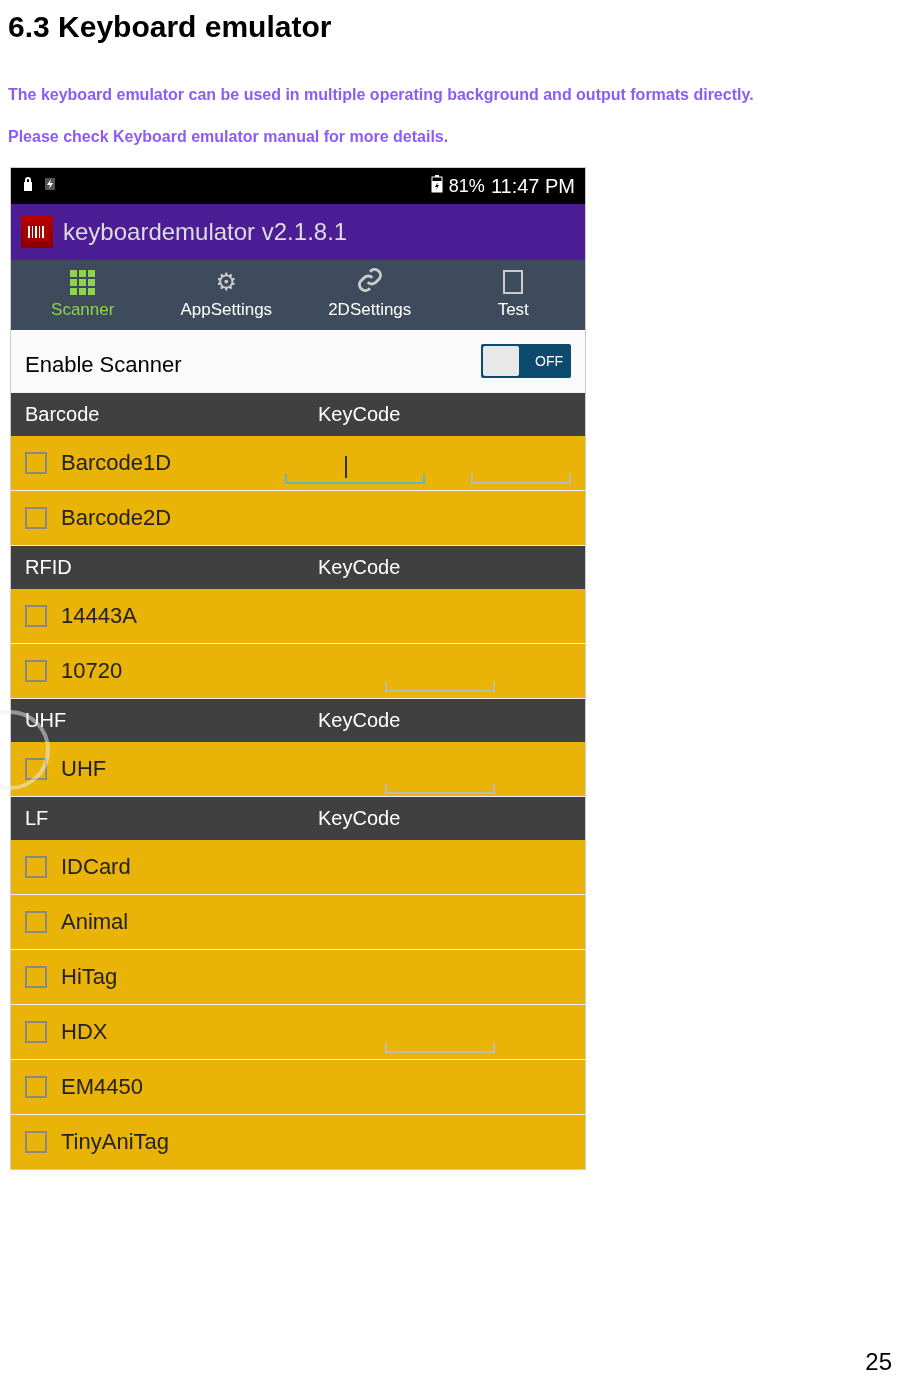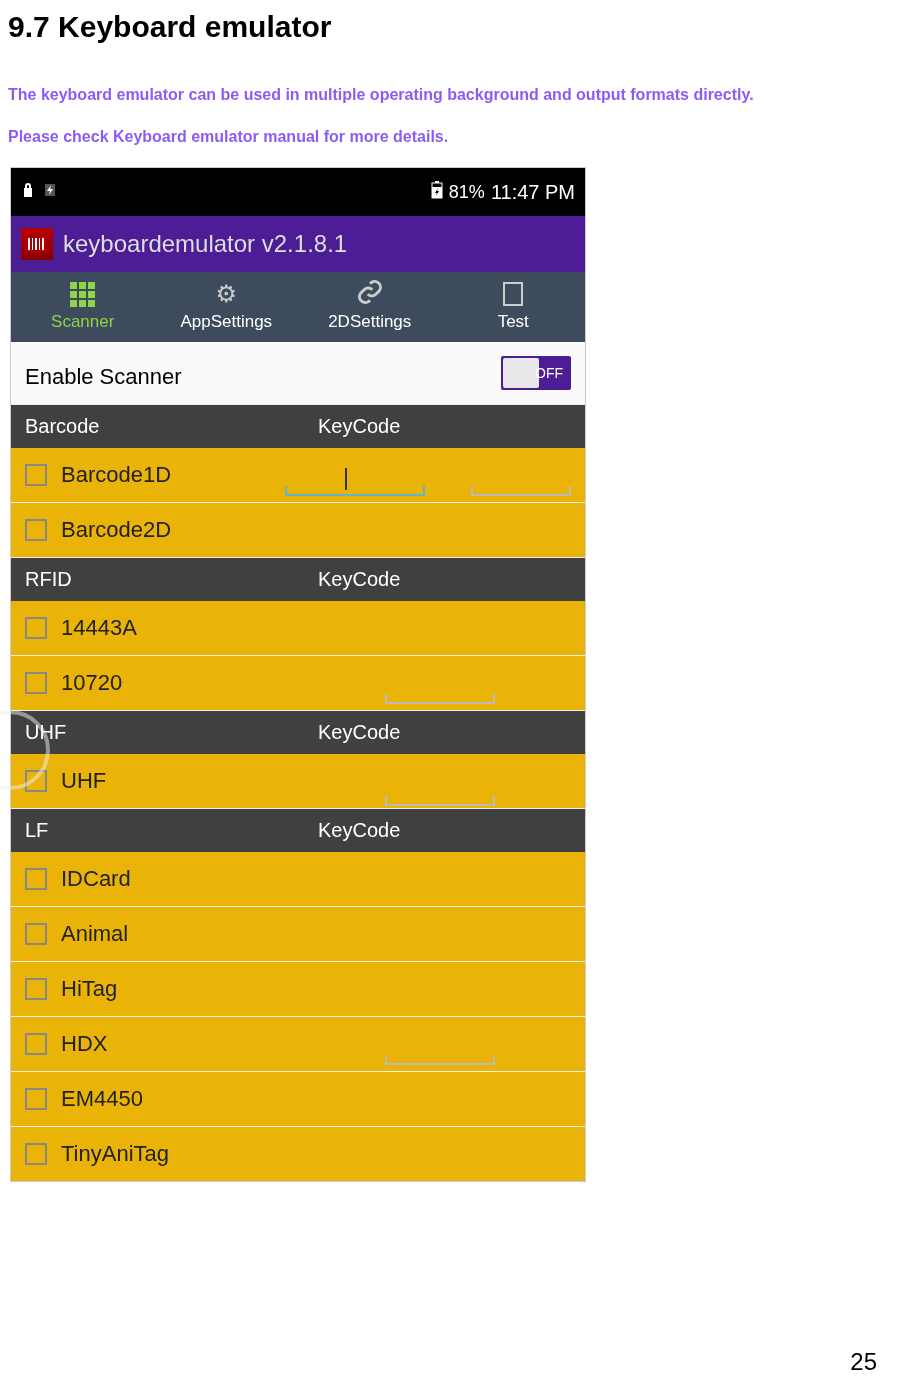--- a/index.html
+++ b/index.html
@@ -29,21 +29,21 @@
       background: #fff;
     }
     .status-bar {
       background: #000;
       color: #fff;
       display: flex;
       align-items: center;
       justify-content: space-between;
       padding: 12px 10px;
       font-size: 18px;
-      height: 48px;
+      height: 36px;
     }
     .status-left { display: flex; align-items: center; gap: 8px; }
     .status-right { display: flex; align-items: center; gap: 6px; }
     .lock-icon, .bolt-icon { display: inline-block; }
     .app-header {
       background: #4c1d95;
       color: #ddd;
       display: flex;
       align-items: center;
       padding: 12px 10px;
@@ -97,23 +97,23 @@
     .enable-row {
       display: flex;
       align-items: flex-end;
       justify-content: space-between;
       padding: 14px 14px;
       background: #fafafa;
       border-bottom: 1px solid #eee;
     }
     .enable-label { font-size: 22px; color: #000; }
     .toggle {
-      width: 70px;
+      width: 90px;
       height: 34px;
-      background: #4c1d95;
+      background: #0c4a6e;
       display: flex;
       align-items: center;
       position: relative;
       border-radius: 2px;
     }
     .toggle-knob {
       width: 36px;
       height: 30px;
       background: #e8e8e8;
       position: absolute;
@@ -172,21 +172,21 @@
     .cursor {
       position: absolute;
       width: 2px;
       height: 22px;
       background: #333;
       left: 60px;
       bottom: 4px;
     }
     .page-number {
       position: absolute;
-      right: 22px;
+      right: 7px;
       bottom: 10px;
       font-size: 24px;
       color: #000;
     }
     .page-wrap { position: relative; width: 899px; height: 1376px; }
     .watermark-circle {
       position: absolute;
       left: -30px;
       top: 700px;
       width: 80px;
@@ -194,21 +194,21 @@
       border: 4px solid #eee;
       border-radius: 50%;
       opacity: 0.5;
     }
   </style>
 </head>
 <body>
 
 <div class="page-wrap">
 
-<h1 class="doc-heading">9.7 Keyboard emulator</h1>
+<h1 class="doc-heading">6.3 Keyboard emulator</h1>
 
 <p class="doc-paragraph">The keyboard emulator can be used in multiple operating background and output formats directly.</p>
 <p class="doc-paragraph">Please check Keyboard emulator manual for more details.</p>
 
 <div class="screenshot">
 
   <div class="status-bar">
     <div class="status-left">
       <span class="lock-icon">
         <svg width="14" height="16" viewBox="0 0 14 16">

